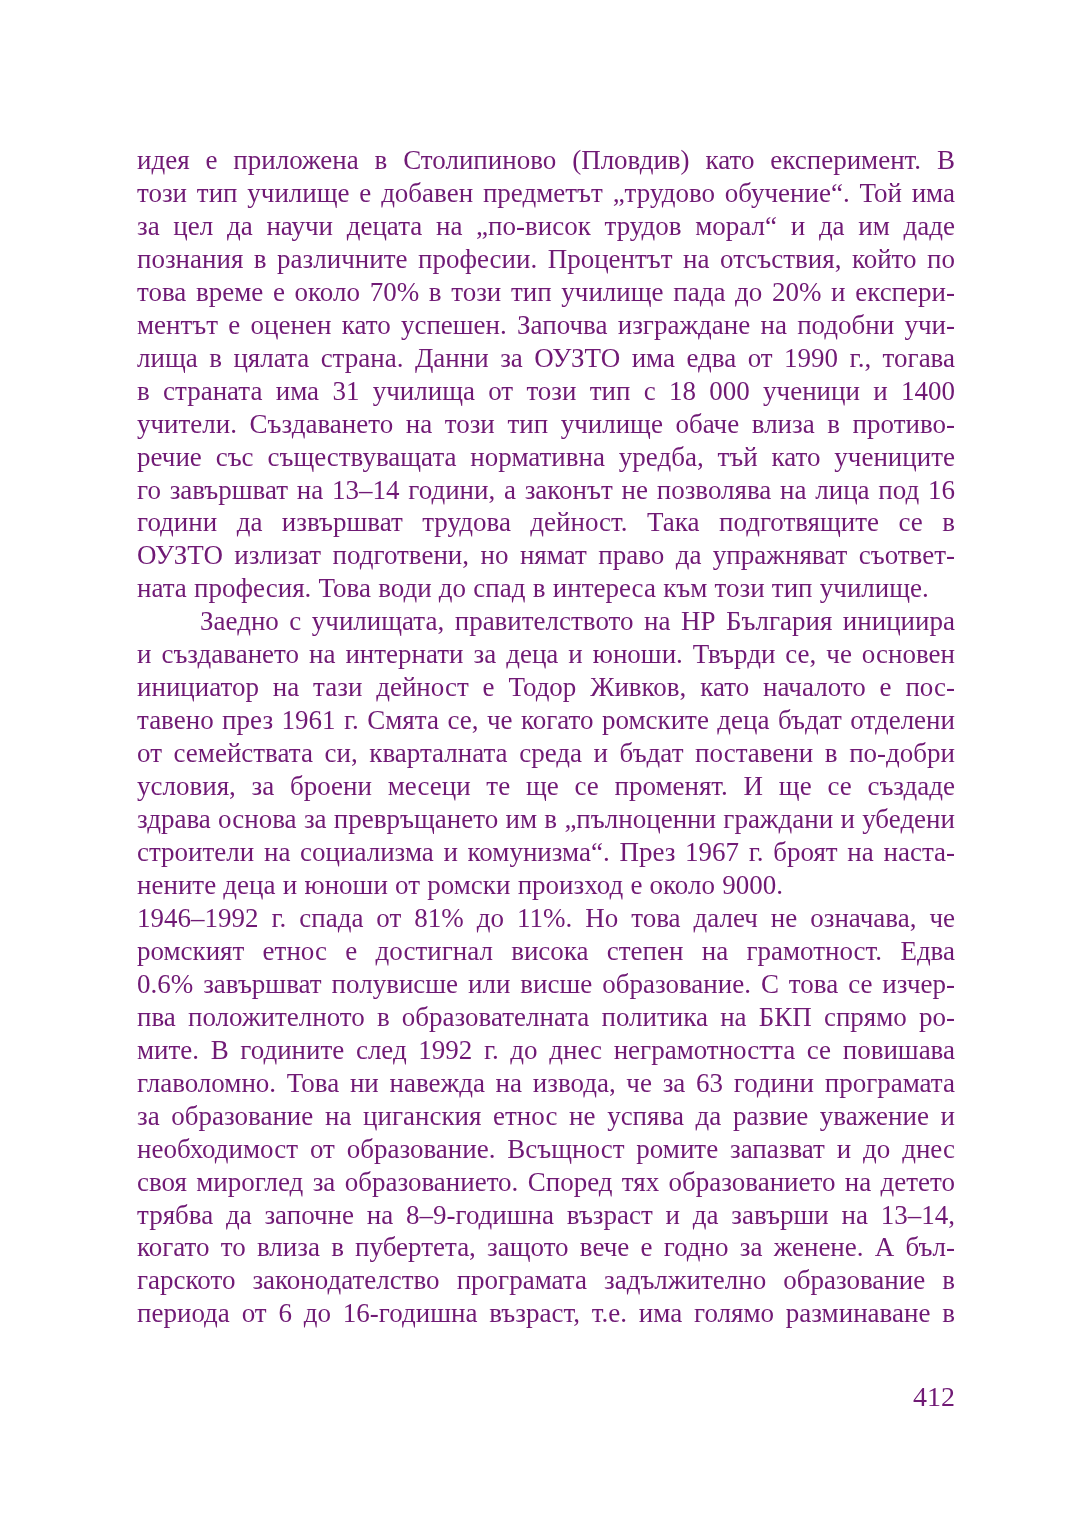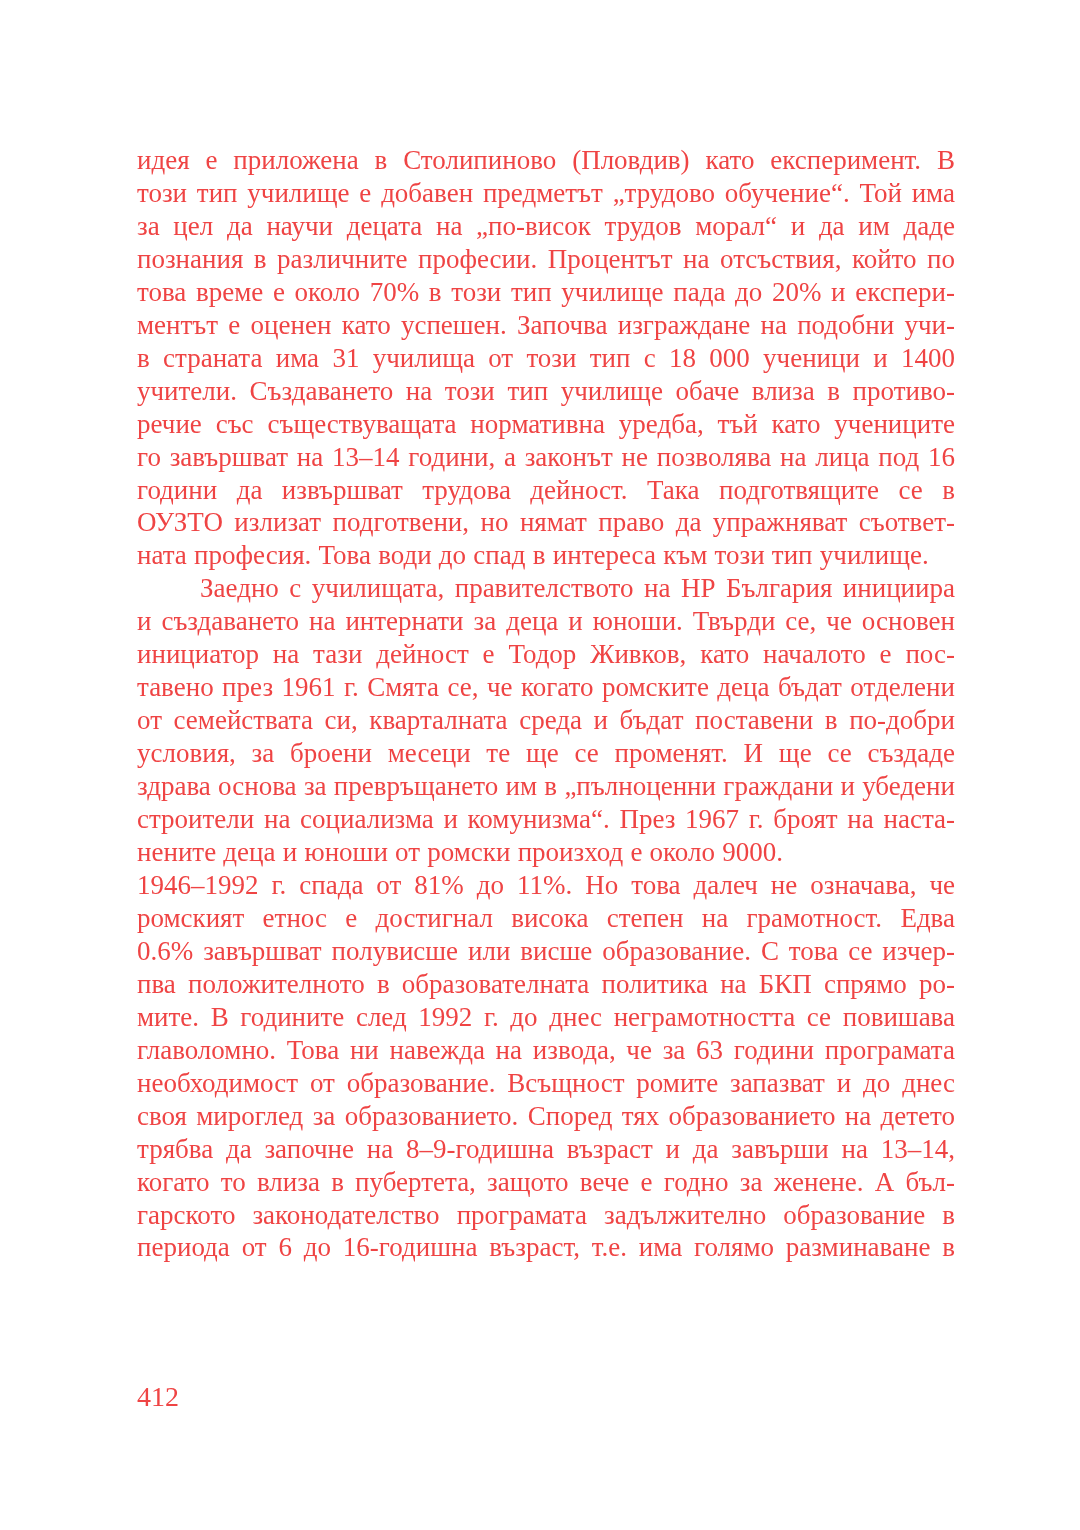--- a/index.html
+++ b/index.html
@@ -7,21 +7,21 @@
     padding: 0;
     background: #ffffff;
   }
   .page {
     position: relative;
     width: 1080px;
     height: 1530px;
     background: #ffffff;
     overflow: hidden;
     font-family: "Liberation Serif", "DejaVu Serif", serif;
-    color: #ef4444;
+    color: #701a75;
   }
   .text-block {
     position: absolute;
     left: 137px;
     top: 144px;
     width: 818px;
     font-size: 27px;
     line-height: 32.95px;
   }
   .paragraph {
@@ -38,39 +38,40 @@
     text-indent: 63px;
   }
   .line.para-end {
     text-align-last: left;
   }
   .page-number {
     position: absolute;
     left: 137px;
     top: 1381px;
     width: 818px;
-    text-align: left;
+    text-align: right;
     font-size: 28px;
     line-height: 32px;
   }
 </style>
 </head>
 <body>
 
 <div class="page">
 
   <div class="text-block">
 
     <div class="paragraph">
       <div class="line">идея е приложена в Столипиново (Пловдив) като експеримент. В</div>
       <div class="line">този тип училище е добавен предметът „трудово обучение“. Той има</div>
       <div class="line">за цел да научи децата на „по-висок трудов морал“ и да им даде</div>
       <div class="line">познания в различните професии. Процентът на отсъствия, който по</div>
       <div class="line">това време е около 70% в този тип училище пада до 20% и експери-</div>
       <div class="line">ментът е оценен като успешен. Започва изграждане на подобни учи-</div>
+      <div class="line">лища в цялата страна. Данни за ОУЗТО има едва от 1990 г., тогава</div>
       <div class="line">в страната има 31 училища от този тип с 18 000 ученици и 1400</div>
       <div class="line">учители. Създаването на този тип училище обаче влиза в противо-</div>
       <div class="line">речие със съществуващата нормативна уредба, тъй като учениците</div>
       <div class="line">го завършват на 13–14 години, а законът не позволява на лица под 16</div>
       <div class="line">години да извършват трудова дейност. Така подготвящите се в</div>
       <div class="line">ОУЗТО излизат подготвени, но нямат право да упражняват съответ-</div>
       <div class="line para-end">ната професия. Това води до спад в интереса към този тип училище.</div>
     </div>
 
     <div class="paragraph">
@@ -85,20 +86,21 @@
       <div class="line para-end">нените деца и юноши от ромски произход е около 9000.</div>
     </div>
 
     <div class="paragraph">
       <div class="line">1946–1992 г. спада от 81% до 11%. Но това далеч не означава, че</div>
       <div class="line">ромският етнос  е достигнал висока степен на грамотност. Едва</div>
       <div class="line">0.6% завършват полувисше или висше образование. С това се изчер-</div>
       <div class="line">пва положителното в образователната политика на БКП спрямо ро-</div>
       <div class="line">мите. В годините след 1992 г. до днес неграмотността се повишава</div>
       <div class="line">главоломно. Това ни навежда на извода, че за 63 години програмата</div>
+      <div class="line">за образование на циганския етнос не успява да развие уважение и</div>
       <div class="line">необходимост от образование. Всъщност ромите запазват и до днес</div>
       <div class="line">своя мироглед за образованието. Според тях образованието на детето</div>
       <div class="line">трябва да започне на 8–9-годишна възраст и да завърши на 13–14,</div>
       <div class="line">когато то влиза в пубертета, защото вече е годно за женене. А бъл-</div>
       <div class="line">гарското законодателство програмата задължително образование в</div>
       <div class="line">периода от 6 до 16-годишна възраст, т.е. има голямо разминаване в</div>
     </div>
 
   </div>
 

